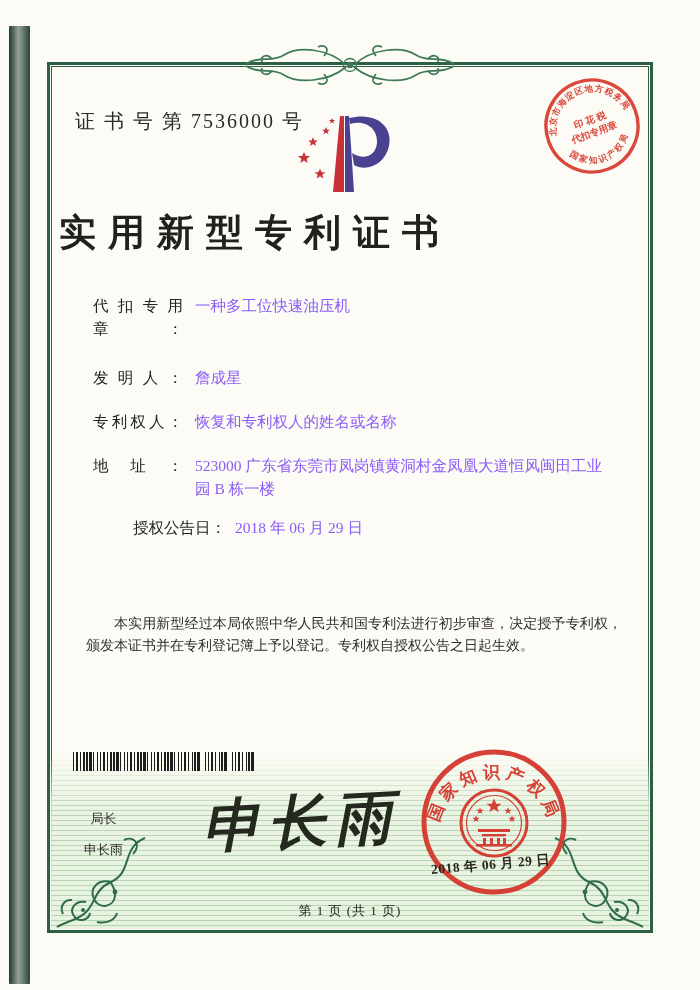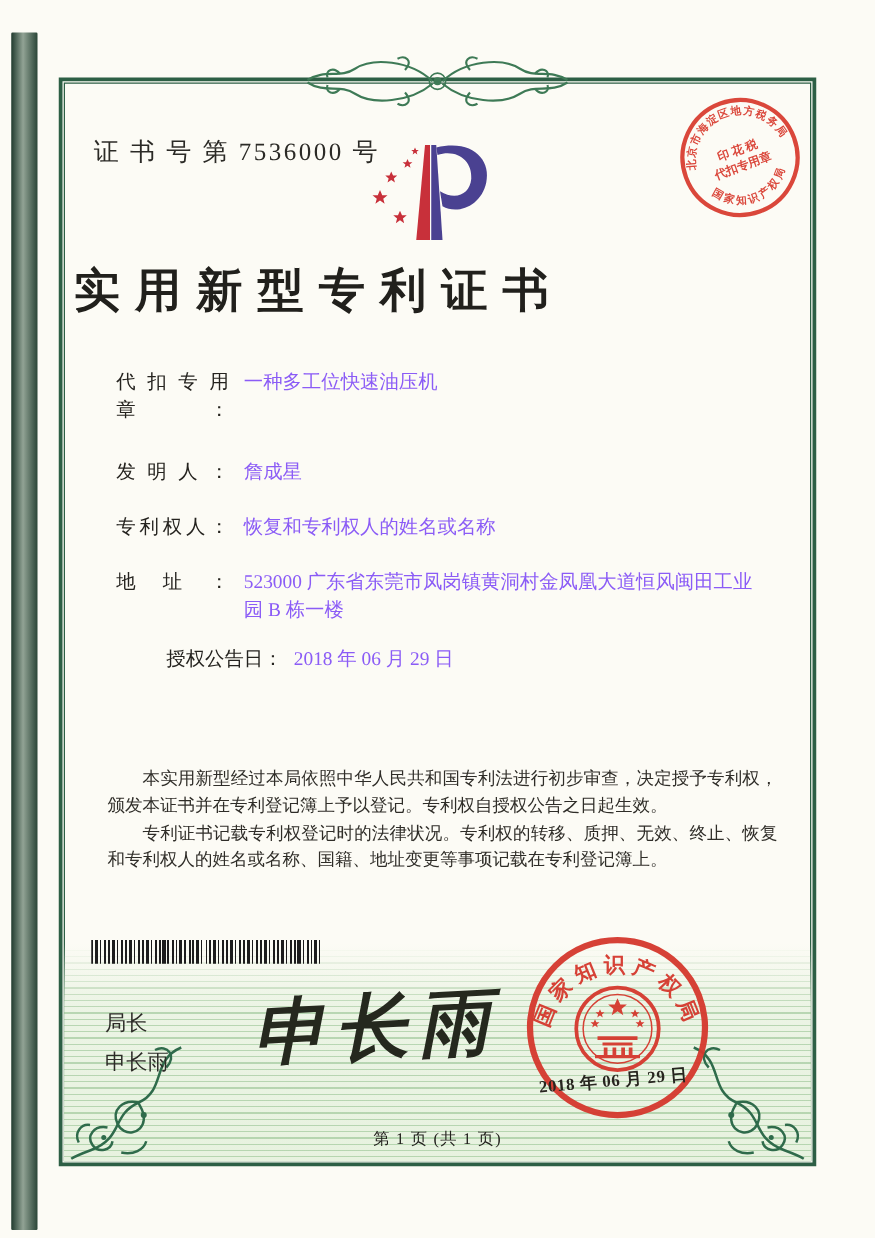--- a/index.html
+++ b/index.html
@@ -68,21 +68,21 @@
     -webkit-mask-image:linear-gradient(to bottom,transparent,#000 55px);
     mask-image:linear-gradient(to bottom,transparent,#000 55px);
   }
   .barcode{
     position:absolute;left:73px;top:752px;width:183px;height:19px;z-index:2;
     background:repeating-linear-gradient(90deg,#1c1c1c 0 1.5px,transparent 1.5px 3px,#1c1c1c 3px 5.5px,transparent 5.5px 7px,#1c1c1c 7px 8px,transparent 8px 10.5px,#1c1c1c 10.5px 12px,transparent 12px 13.5px);
   }
   .flourish{position:absolute;width:96px;height:96px;z-index:2;}
   .flourish.bl{left:53px;top:834px;}
   .flourish.br{left:551px;top:834px;transform:scaleX(-1);}
-  .signoff{position:absolute;left:84px;top:803px;z-index:2;font-size:17px;line-height:31px;color:#2c2b27;}
+  .signoff{position:absolute;left:84px;top:803px;z-index:2;font-size:13px;line-height:31px;color:#2c2b27;text-align:center;}
   .autograph{position:absolute;left:196px;top:782px;width:210px;height:80px;z-index:3;}
   .seal{position:absolute;left:419px;top:747px;width:150px;height:150px;z-index:3;opacity:.95;}
   .seal-date{
     position:absolute;left:431px;top:855px;width:140px;z-index:4;
     font-size:13.5px;font-weight:600;color:#27251f;letter-spacing:.5px;
     transform:rotate(-5deg);
   }
   .stamp{position:absolute;left:541px;top:76px;width:102px;height:100px;z-index:2;opacity:.92;}
   .page-footer{
     position:absolute;left:47px;top:902px;width:606px;text-align:center;z-index:2;
@@ -145,21 +145,20 @@
   <div class="frow addr">
     <span class="flabel">地址：</span><span class="fvalue block">523000 广东省东莞市凤岗镇黄洞村金凤凰大道恒风闽田工业园 B 栋一楼</span>
   </div>
   <div class="frow grant">
     <span class="pair"><span class="flabel">授权公告日：</span><span class="fvalue">2018 年 06 月 29 日</span></span>
   </div>
 </div>
 
 <div class="bodytext">
   <p>本实用新型经过本局依照中华人民共和国专利法进行初步审查，决定授予专利权，颁发本证书并在专利登记簿上予以登记。专利权自授权公告之日起生效。</p>
-  <p>专利证书记载专利权登记时的法律状况。专利权的转移、质押、无效、终止、恢复和专利权人的姓名或名称、国籍、地址变更等事项记载在专利登记簿上。</p>
 </div>
 
 <div class="green-zone"></div>
 <div class="barcode"></div>
 
 <svg class="flourish bl" viewBox="0 0 96 96">
   <g stroke="#2f6b4b" fill="none" stroke-width="2">
     <path d="M92,4 C68,14 80,38 58,48 C36,58 46,76 20,86 C12,89 7,91 4,93"></path>
     <path d="M58,48 c-13,-3 -22,6 -17,17 c5,11 20,8 21,-3 c1,-8 -5,-13 -4,-14"></path>
     <path d="M33,68 c-11,-2 -17,7 -12,14 c5,7 15,4 16,-3"></path>

